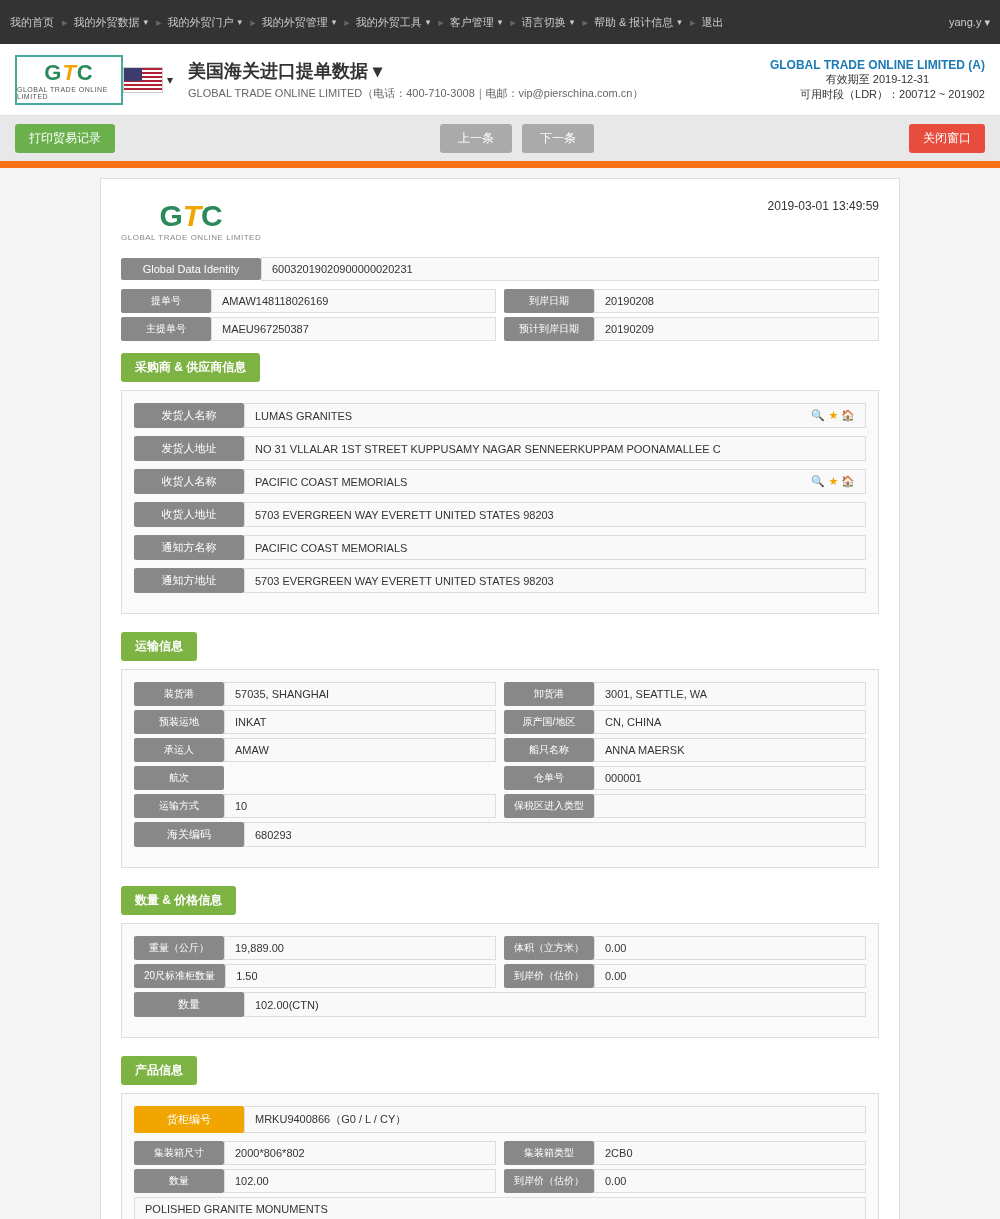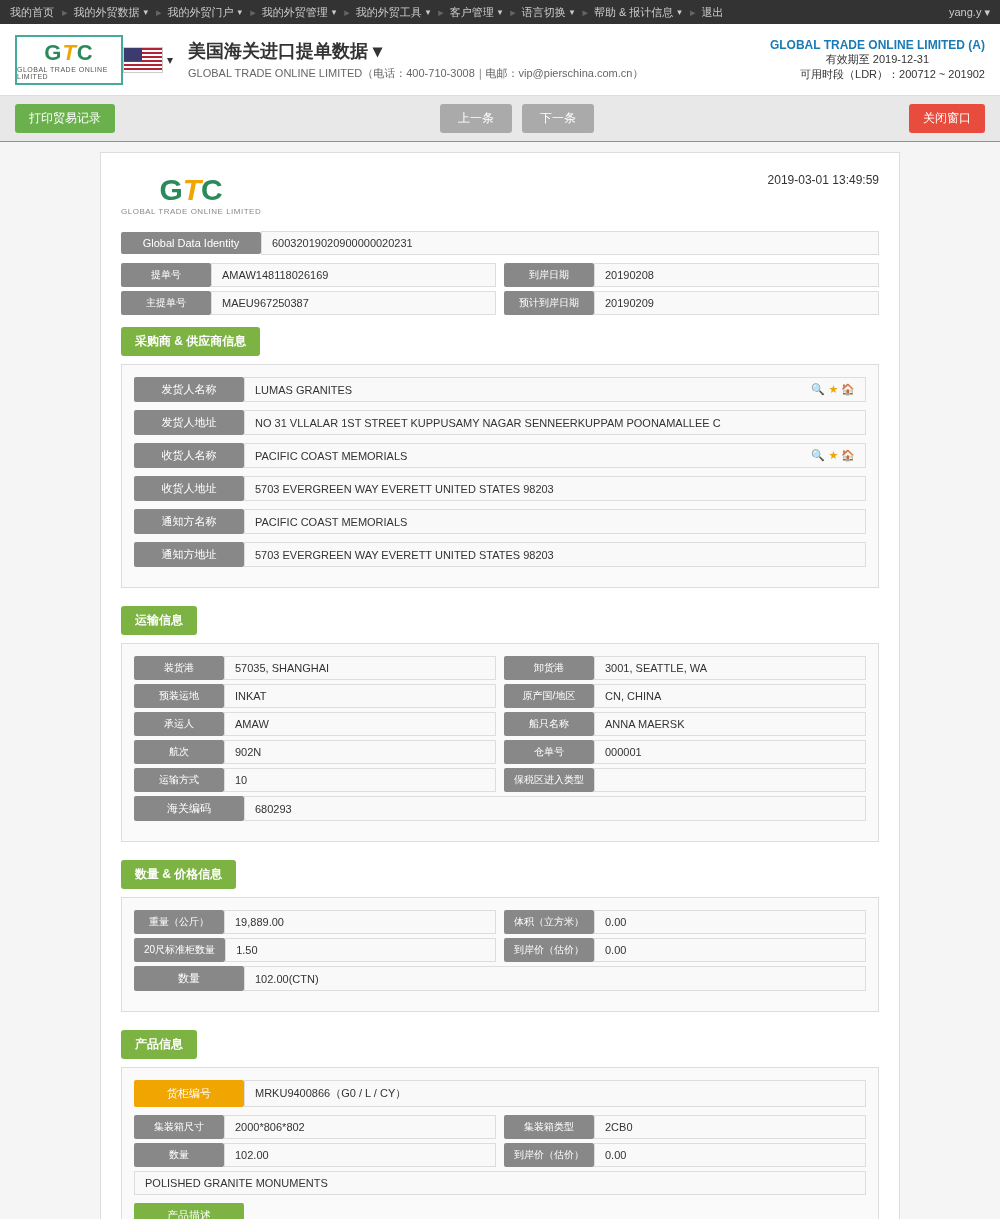--- a/index.html
+++ b/index.html
@@ -1,40 +1,40 @@
 <!DOCTYPE html>
 <html><head>
   <meta charset="utf-8">
   <style>
     * { margin: 0; padding: 0; box-sizing: border-box; }
     body { font-family: Arial, sans-serif; font-size: 12px; background: #f0f0f0; color: #333; width: 1000px; }
     
     
-    .top-nav { background: #333; color: #ccc; display: flex; align-items: center; padding: 12px 10px; height: 24px; font-size: 11px; }
+    .top-nav { background: #333; color: #ccc; display: flex; align-items: center; padding: 12px 10px; height: 44px; font-size: 11px; }
     .top-nav .nav-item { display: flex; align-items: center; margin-right: 6px; cursor: pointer; }
     .top-nav .nav-item span { margin-right: 2px; }
     .top-nav .spacer { flex: 1; }
     .top-nav .user { color: #ccc; }
     
     
     .header { background: #fff; display: flex; align-items: center; padding: 8px 15px; border-bottom: 1px solid #ddd; height: 72px; }
     .logo-area { display: flex; align-items: center; }
     .logo-box { width: 108px; height: 50px; background: #fff; border: 2px solid #4a9; display: flex; flex-direction: column; align-items: center; justify-content: center; }
     .logo-gto { font-size: 20px; font-weight: bold; color: #2a7; letter-spacing: 1px; }
     .logo-sub { font-size: 7px; color: #555; letter-spacing: 0.5px; }
     .flag-area { display: flex; align-items: center; margin-right: 15px; }
     .header-title { font-size: 18px; font-weight: bold; color: #333; }
     .header-subtitle { font-size: 11px; color: #666; margin-top: 3px; }
     .header-right { margin-left: auto; text-align: right; }
     .company-name { color: #1a7ab5; font-weight: bold; font-size: 12px; }
     .validity { color: #333; font-size: 11px; text-align: center; }
     .ldr { color: #333; font-size: 11px; }
     
     
-    .toolbar { background: #e8e8e8; padding: 8px 15px; display: flex; align-items: center; border-bottom: 1px solid #f97316; }
+    .toolbar { background: #e8e8e8; padding: 8px 15px; display: flex; align-items: center; border-bottom: 7px solid #f97316; }
     .btn-print { background: #6ab04c; color: #fff; border: none; padding: 6px 14px; border-radius: 3px; cursor: pointer; font-size: 12px; }
     .btn-nav { background: #aaa; color: #fff; border: none; padding: 6px 18px; border-radius: 3px; cursor: pointer; font-size: 12px; margin-left: 10px; }
     .btn-close { background: #e74c3c; color: #fff; border: none; padding: 6px 14px; border-radius: 3px; cursor: pointer; font-size: 12px; margin-left: auto; }
     .nav-btns { margin-left: auto; display: flex; align-items: center; }
     
     
     .main { background: #f5f5f5; padding: 10px 100px; }
     
     .doc-container { background: #fff; border: 1px solid #ddd; padding: 20px; margin-bottom: 10px; }
     
@@ -293,21 +293,20 @@
         </div>
         <div class="field-pair">
           <div class="field-label">船只名称</div>
           <div class="field-value">ANNA MAERSK</div>
         </div>
       </div>
 
       <div class="two-col">
         <div class="field-pair">
           <div class="field-label">航次</div>
-          <div class="field-value">902N</div>
         </div>
         <div class="field-pair">
           <div class="field-label">仓单号</div>
           <div class="field-value">000001</div>
         </div>
       </div>
 
       <div class="two-col">
         <div class="field-pair">
           <div class="field-label">运输方式</div>

